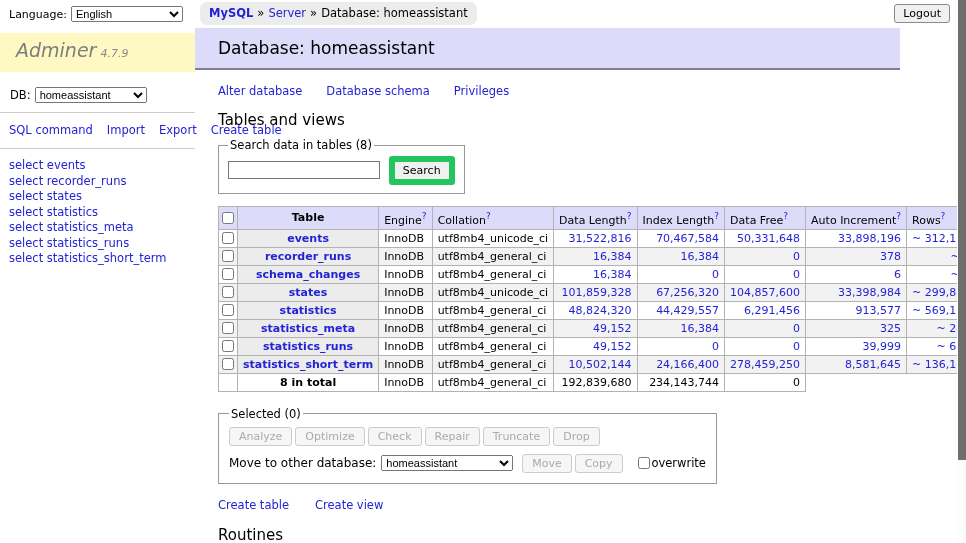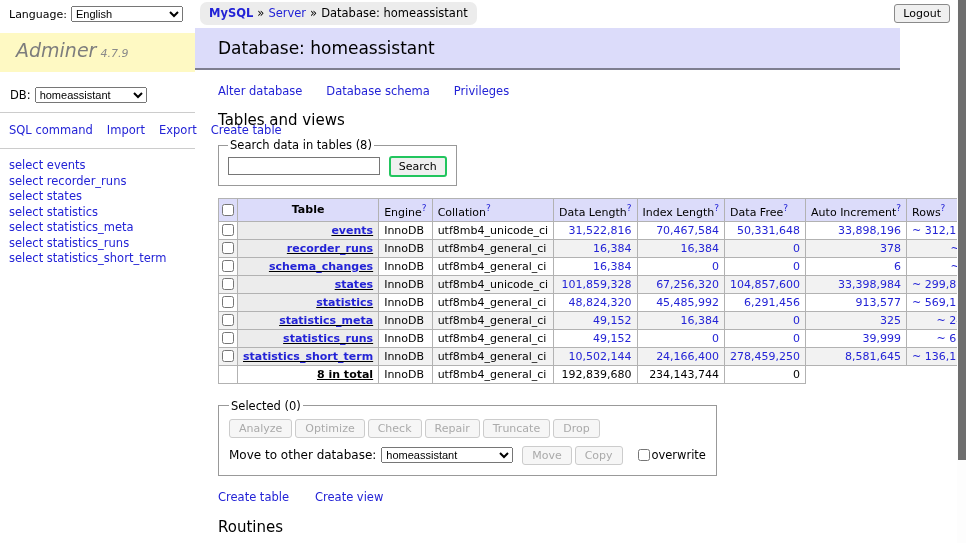--- a/index.html
+++ b/index.html
@@ -53,38 +53,38 @@
 
   fieldset {
     display: inline-block; border: 1px solid #999; margin: 0; padding: 4px 9px 8px;
   }
   legend { font-size: 11.5px; padding: 0 2px; }
   .search-fs input[type=text] {
     width: 152px; height: 18px; border: 1px solid #767676; font-size: 11px; padding: 1px 3px;
   }
   button.std {
     font-size: 11px; padding: 2px 8px; background: #f0f0f0; color: #000;
-    border: 2px solid #22c55e; border-radius: 3px; margin-left: 5px;
+    border: 6px solid #22c55e; border-radius: 3px; margin-left: 5px;
     font-family: "DejaVu Sans", sans-serif;
   }
   button.disabled-btn {
     font-size: 11px; padding: 2px 9px; background: #f6f6f6; color: #aaa;
     border: 1px solid #ccc; border-radius: 3px; margin-right: 3px;
     font-family: "DejaVu Sans", sans-serif;
   }
 
   
   table { border-collapse: collapse; margin-top: 12px; font-size: 11px; }
   th, td { border: 1px solid #b2b2b2; padding: 2px 5px; line-height: 13px; white-space: nowrap; }
   thead th { background: #dcdcfa; font-weight: normal; text-align: left; }
   thead th.h-table { font-weight: bold; text-align: center; min-width: 100px; }
   thead th sup a { font-size: 9px; }
   td.check-cell, th.check-cell { padding: 1px 2px; text-align: center; }
   input[type=checkbox] { width: 12px; height: 12px; margin: 1px; vertical-align: middle; }
-  tbody th.c-name { background: #ececec; text-align: right; text-decoration: underline; }
+  tbody th.c-name { background: #ececec; text-align: center; }
   tbody th.c-name a { font-weight: bold; }
   .num { text-align: right; min-width: 52px; }
   .c-dlen { min-width: 62px; } .c-ilen { min-width: 65px; } .c-ainc { min-width: 76px; }
   .c-rows { min-width: 48px; }
   tbody.striped tr:nth-child(even) td { background: #f2f2f2; }
   tbody.total-body th.c-name { background: #fff; color: #000; }
   tbody.total-body td, tbody.total-body th { font-weight: normal; }
   tbody.total-body th.c-name { font-weight: bold; }
   td.blank { border: none; background: transparent; }
 
@@ -218,21 +218,21 @@
         <td class="num c-rows"><a>~ 299,833</a></td>
 
       </tr>
 
       <tr>
         <td class="check-cell"><input type="checkbox" style=""></td>
         <th class="c-name"><a>statistics</a></th>
         <td class="c-engine">InnoDB</td>
         <td class="c-coll">utf8mb4_general_ci</td>
         <td class="num c-dlen"><a>48,824,320</a></td>
-        <td class="num c-ilen"><a>45,485,992</a></td>
+        <td class="num c-ilen"><a>44,429,557</a></td>
         <td class="num c-dfree"><a>6,291,456</a></td>
         <td class="num c-ainc"><a>913,577</a></td>
         <td class="num c-rows"><a>~ 569,159</a></td>
 
       </tr>
 
       <tr>
         <td class="check-cell"><input type="checkbox" style=""></td>
         <th class="c-name"><a>statistics_meta</a></th>
         <td class="c-engine">InnoDB</td>

